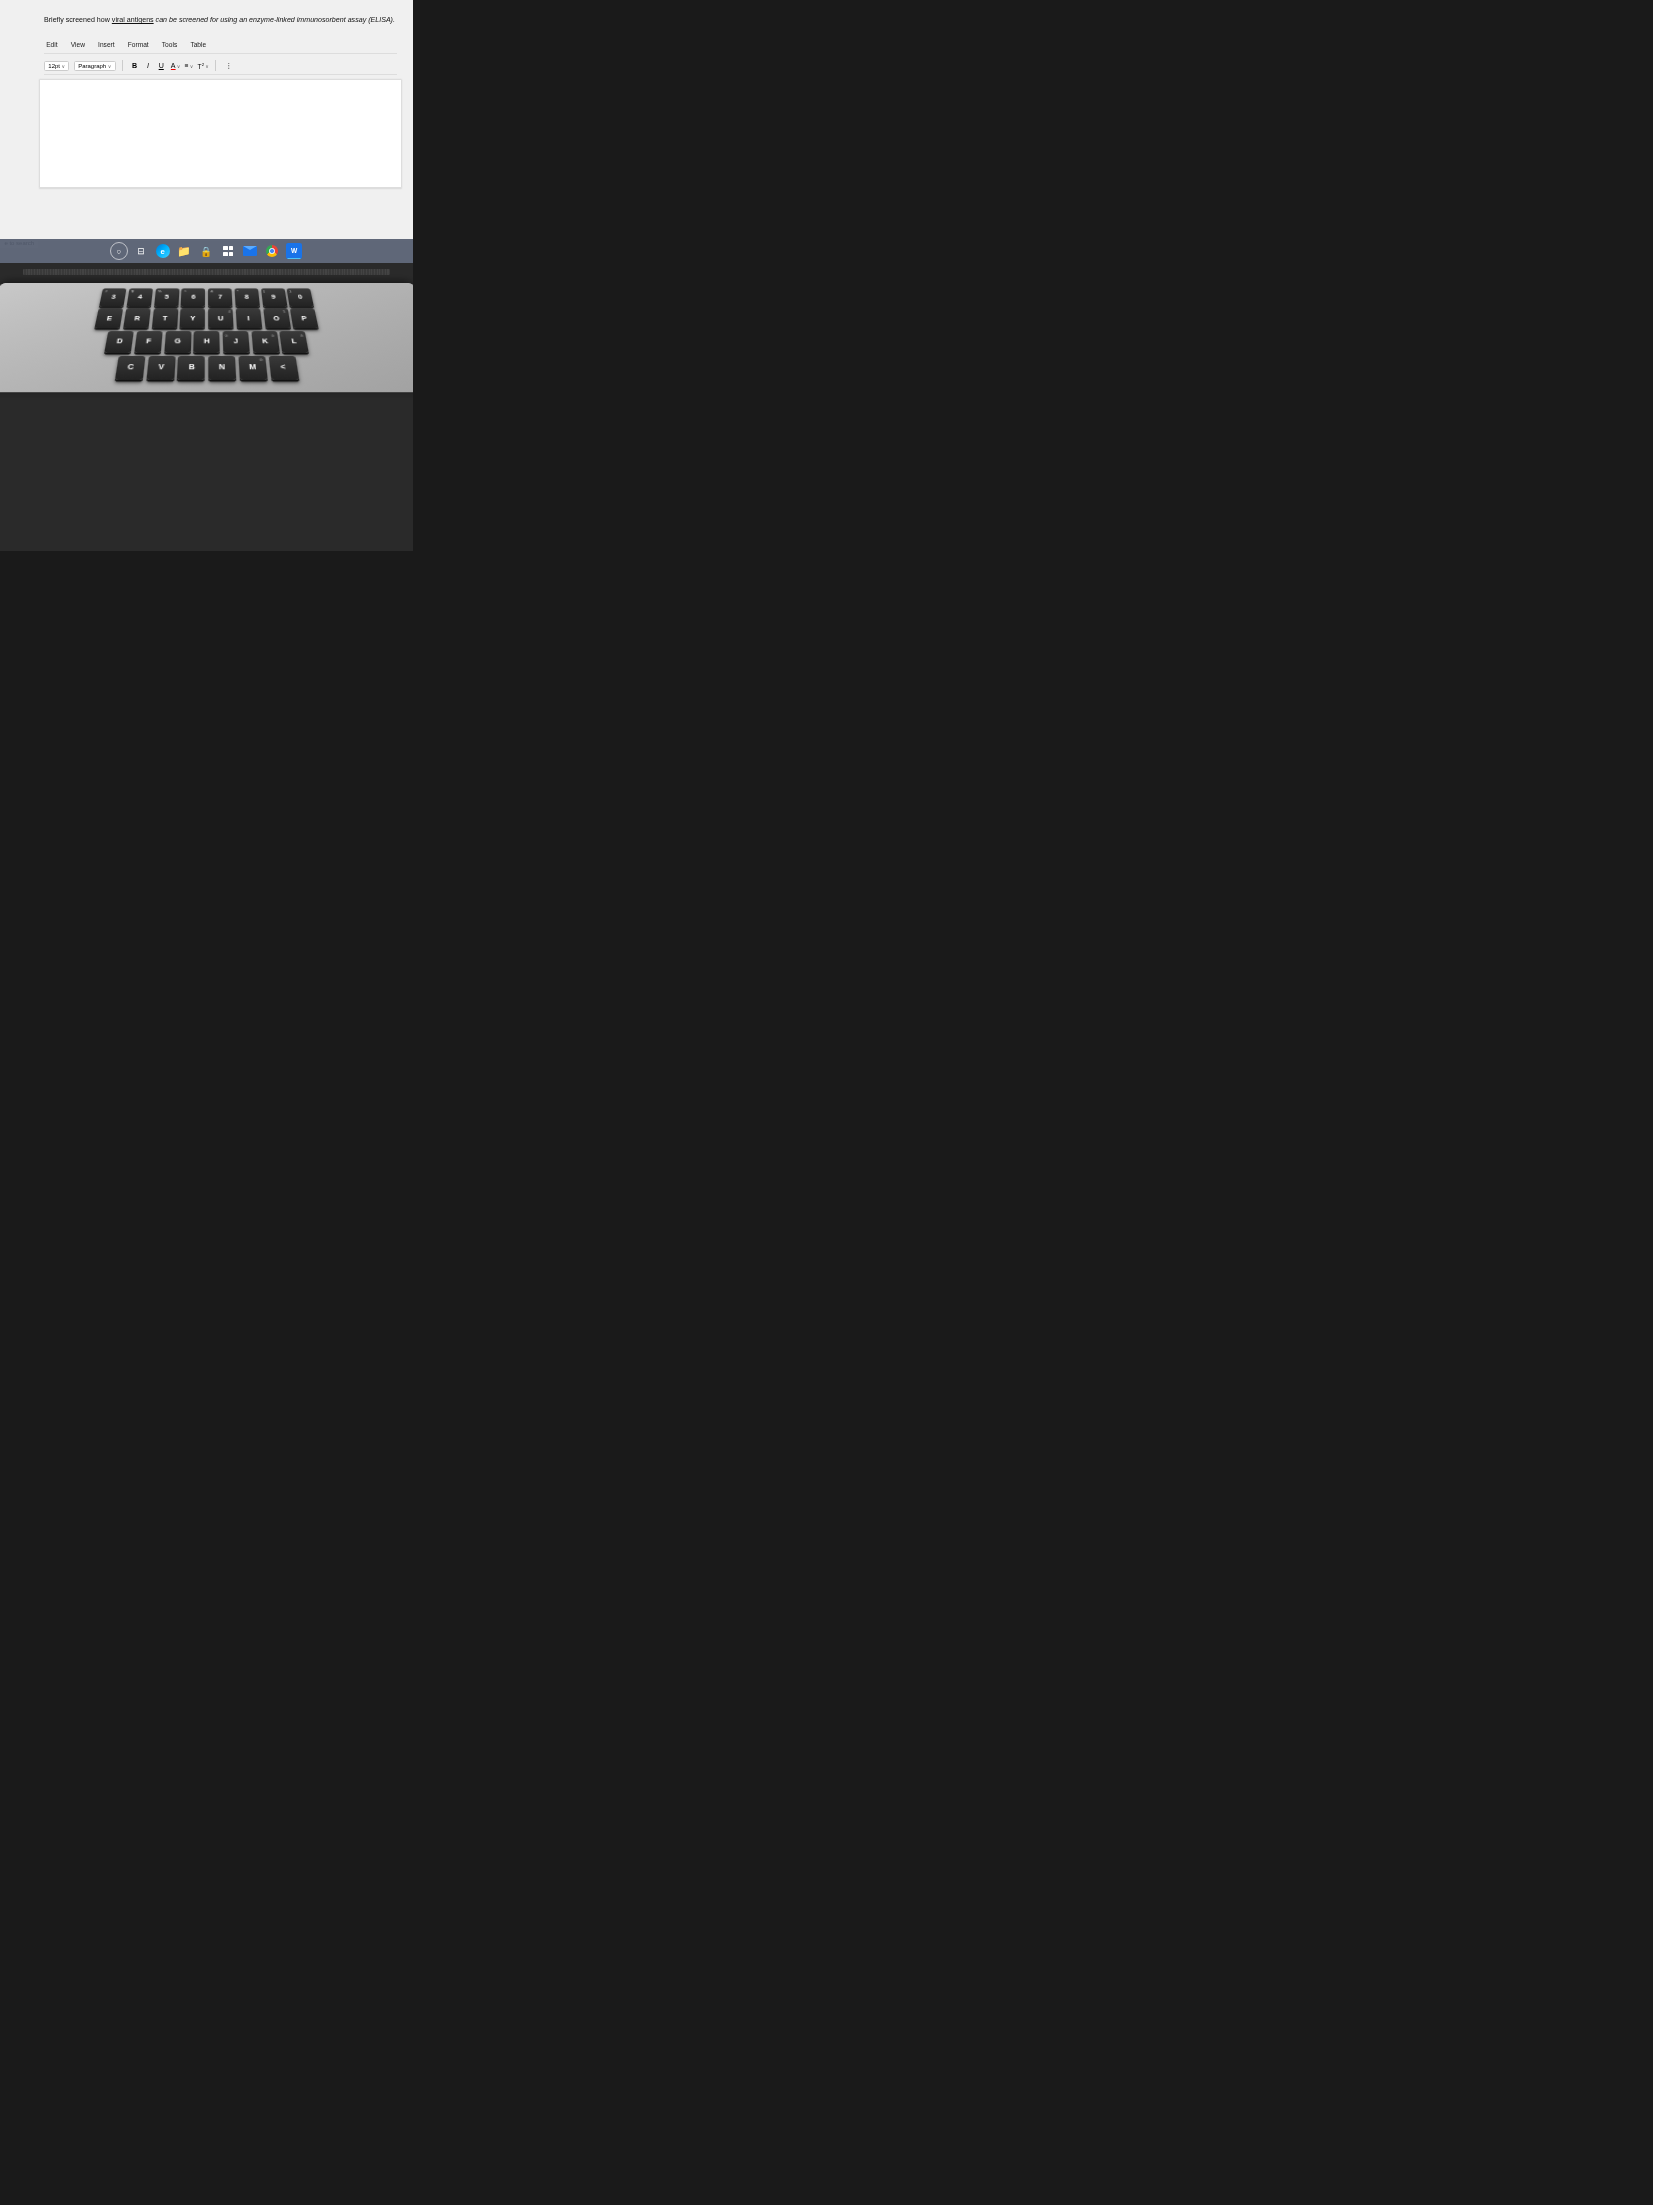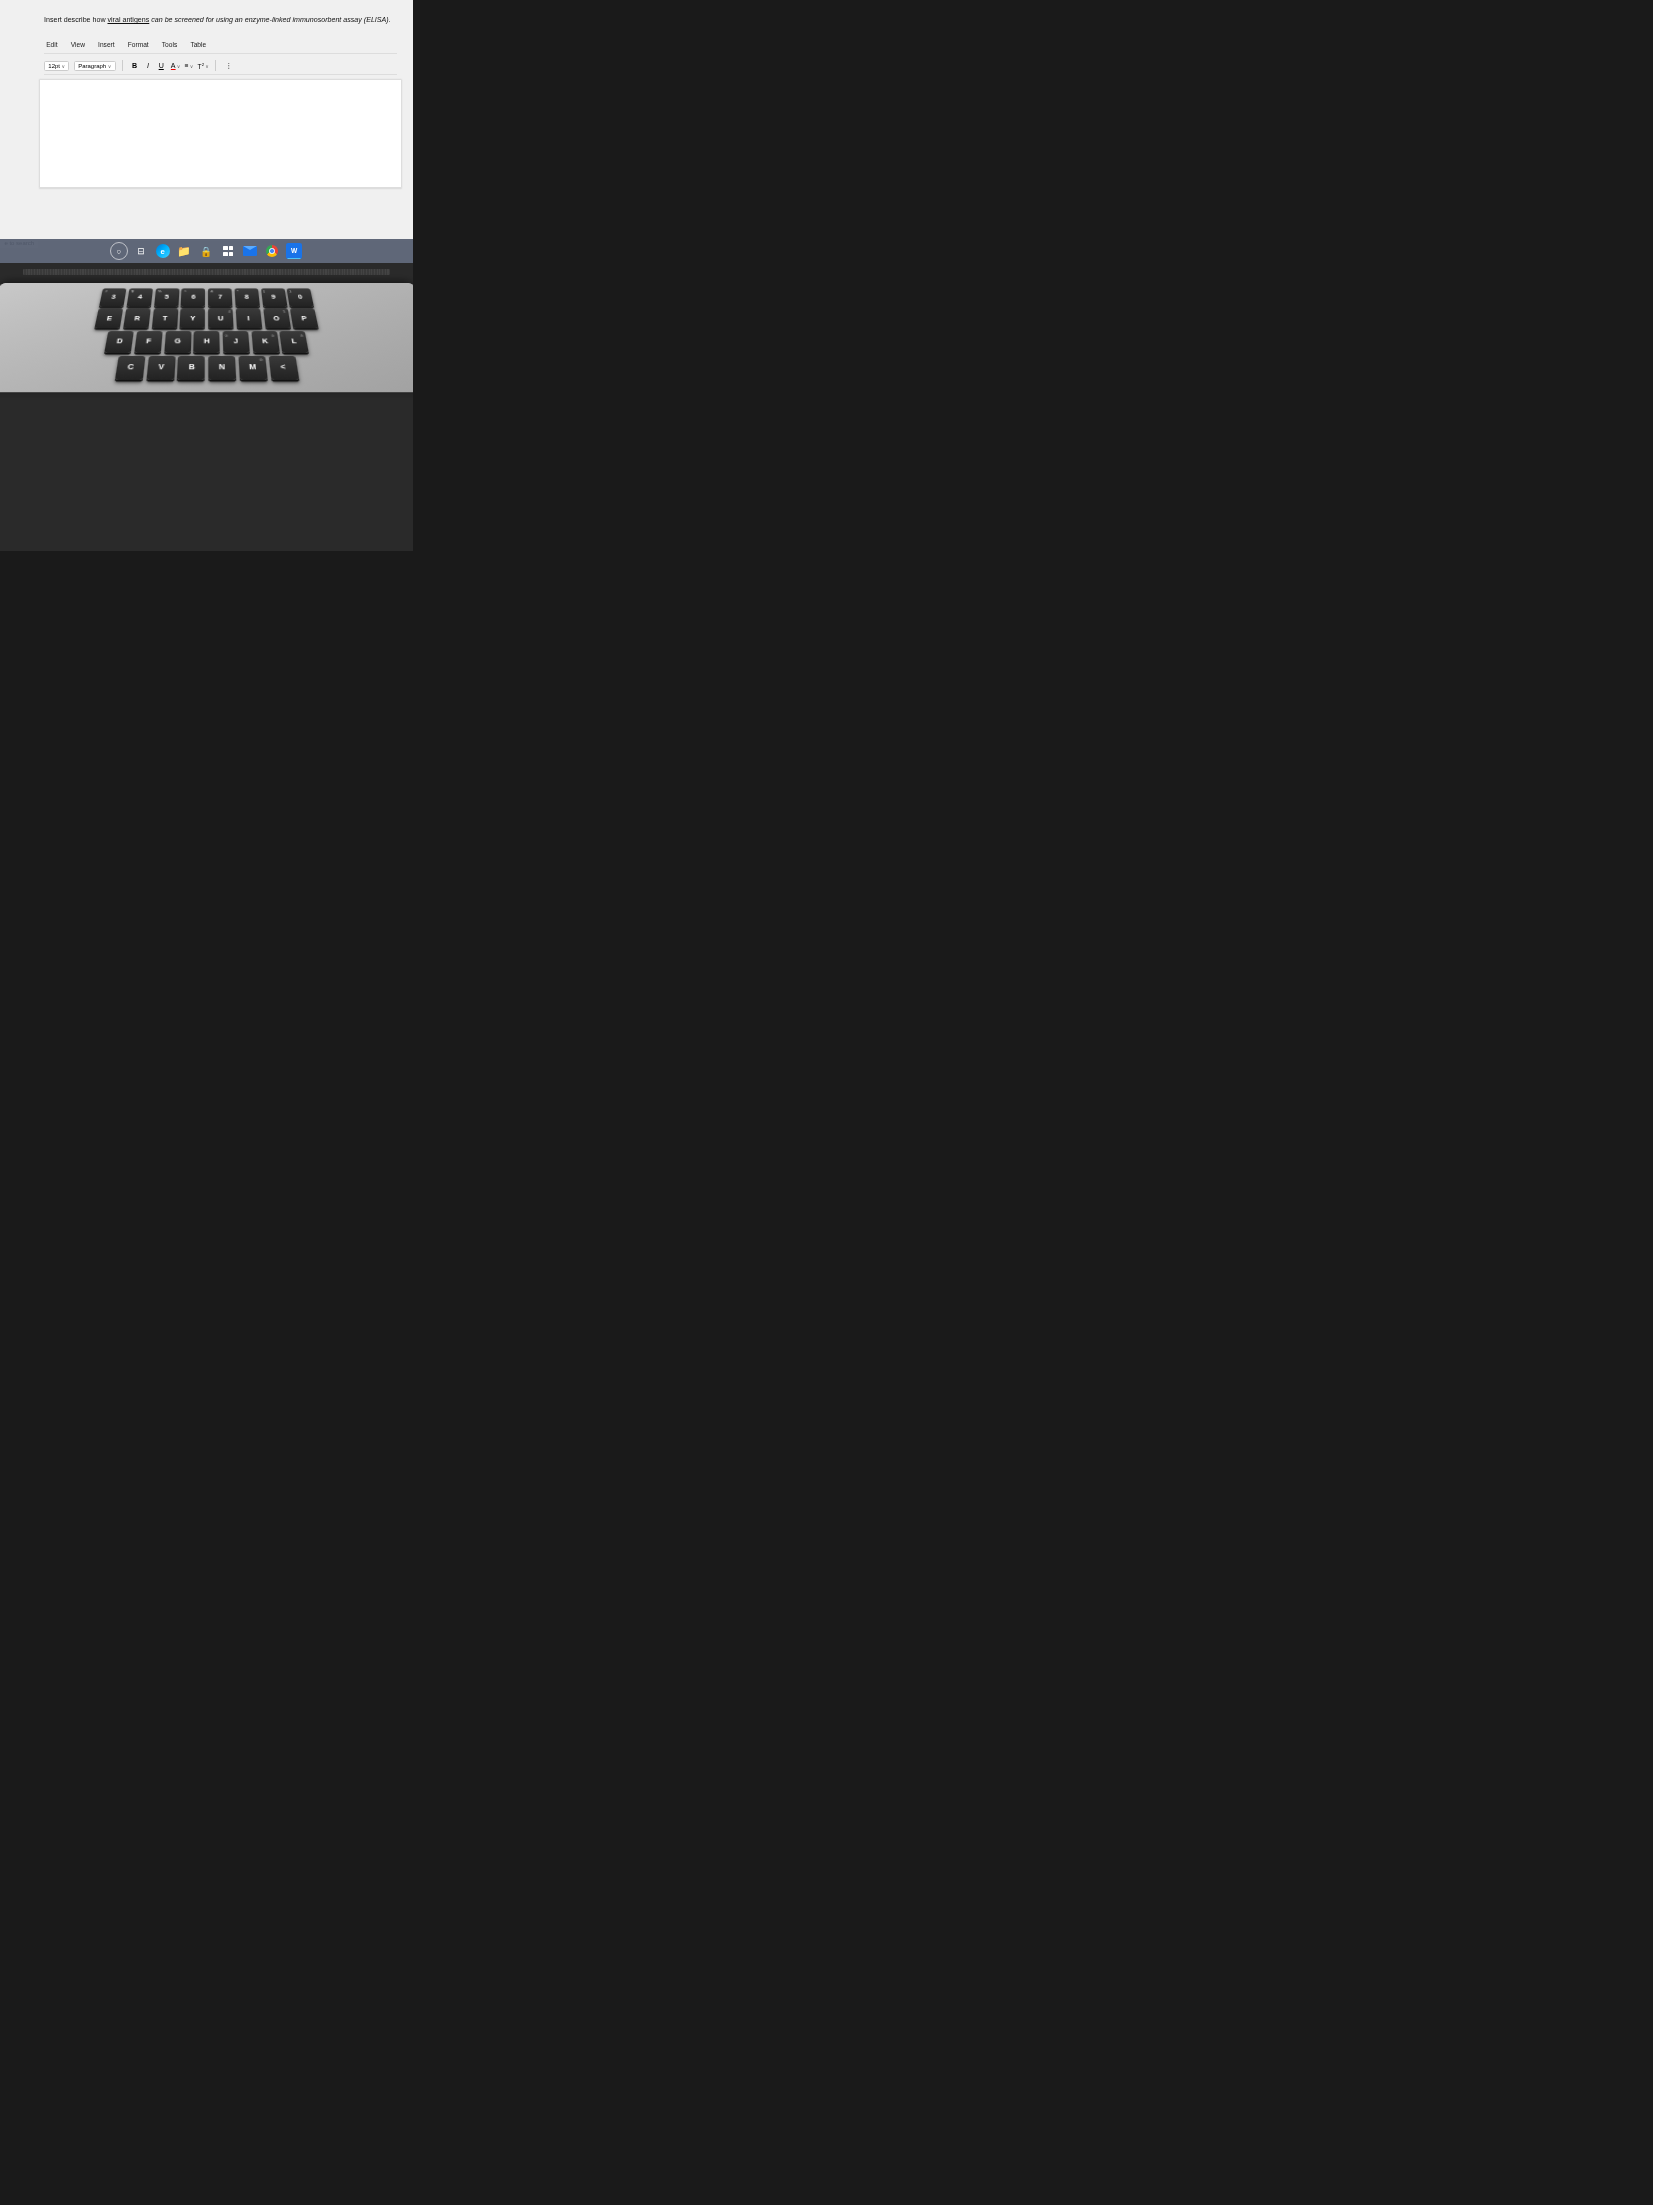--- a/index.html
+++ b/index.html
@@ -328,21 +328,21 @@
     }
   </style>
 </head>
 <body>
 
 <div class="screen">
 
   <div class="document-area">
 
     <p class="question-text">
-      <span>Insert describe how </span><span class="underline">viral antigens</span><span class="italic"> can be screened for using an enzyme-linked immunosorbent assay (ELISA).</span>
+      <span>Briefly screened how </span><span class="underline">viral antigens</span><span class="italic"> can be screened for using an enzyme-linked immunosorbent assay (ELISA).</span>
     </p>
 
     <div class="menu-bar">
       <span class="menu-item">Edit</span>
       <span class="menu-item">View</span>
       <span class="menu-item">Insert</span>
       <span class="menu-item">Format</span>
       <span class="menu-item">Tools</span>
       <span class="menu-item">Table</span>
     </div>

